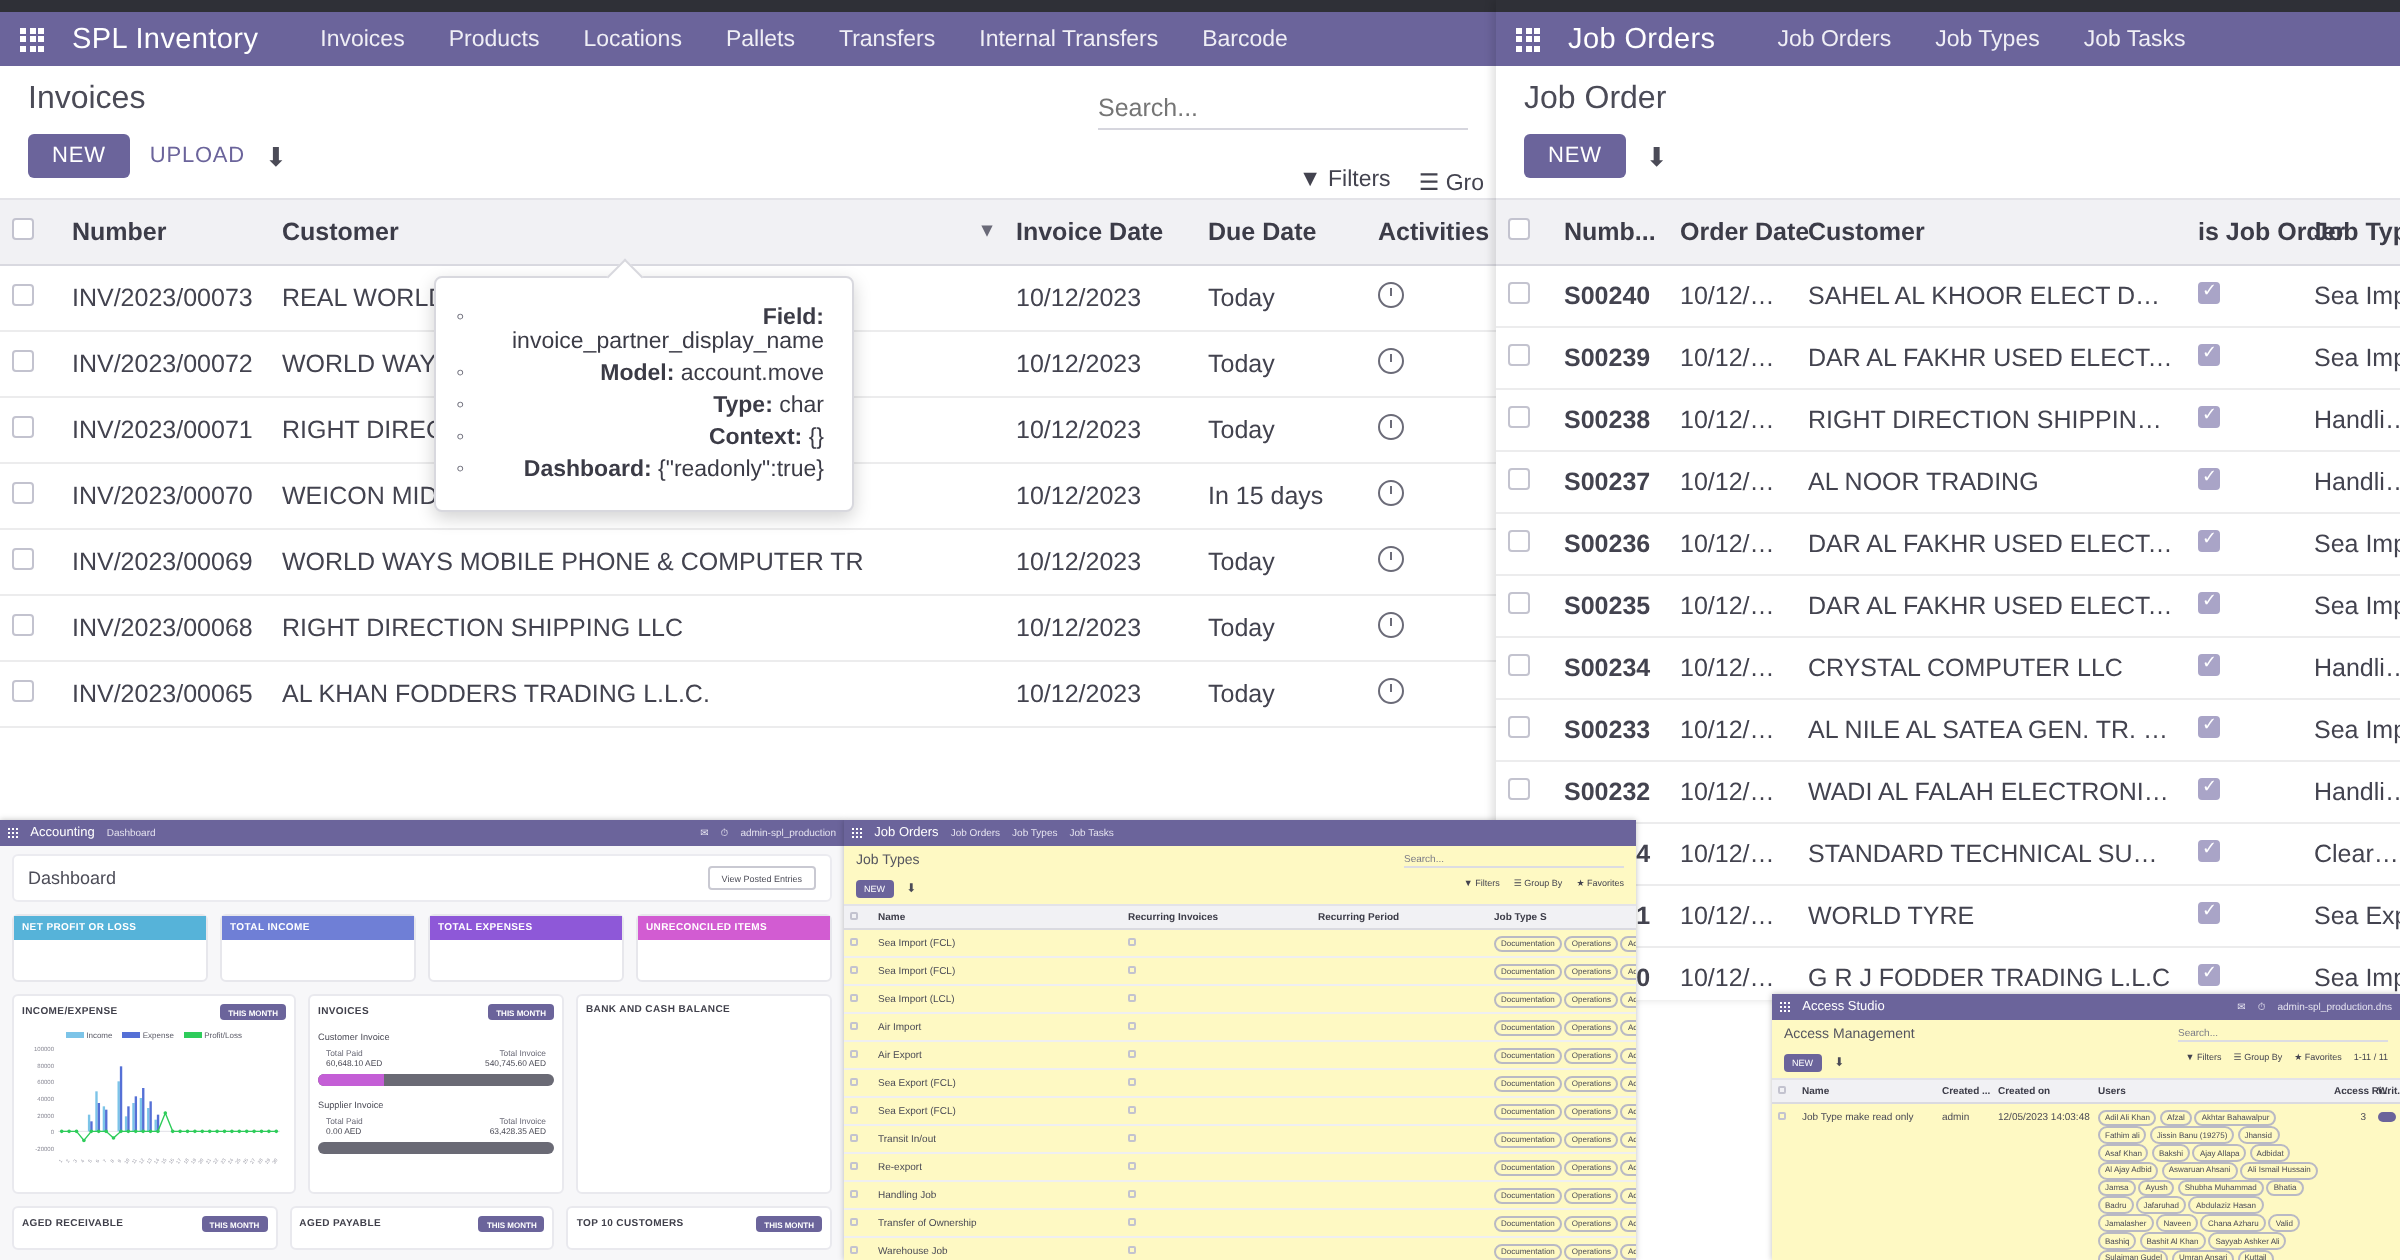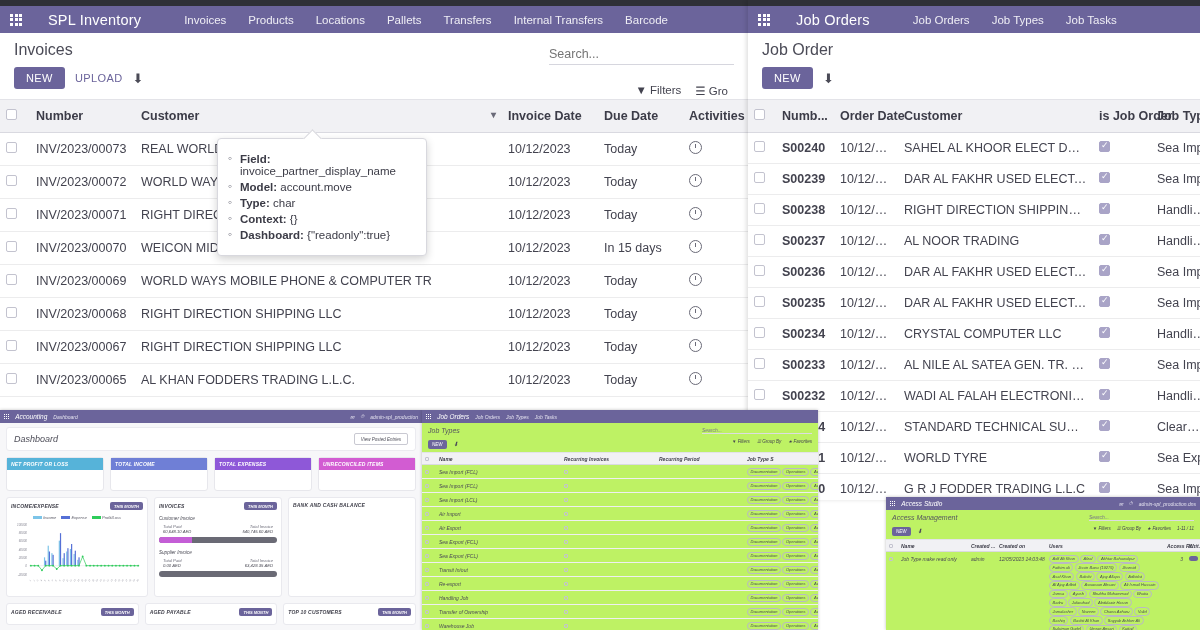--- a/index.html
+++ b/index.html
@@ -9,21 +9,21 @@
     background:#ffffff;
     font-size:13px;
     color:#374151;
     position:relative;
   }
   
   .win { position:absolute; background:#fff; overflow:hidden; }
   .topbar-dark { height:6px; background:#2f3037; width:100%; }
   .navbar {
     background:#6b649b; color:#fff; display:flex; align-items:center;
-    height:27px; padding:0 10px; gap:16px;
+    height:27px; padding:0 10px; gap:4px;
   }
   .grid-icon { display:inline-grid; grid-template-columns:repeat(3,3px);
     grid-template-rows:repeat(3,3px); gap:1.5px; margin-right:10px; }
   .grid-icon i { width:3px; height:3px; background:#fff; display:block; }
   .brand { font-size:14.5px; font-weight:400; letter-spacing:.2px; margin-right:16px; white-space:nowrap;}
   .navlinks { display:flex; gap:0px; }
   .navlinks a { color:#efeef5; text-decoration:none; font-size:11.5px;
      padding:0 11px; white-space:nowrap; }
   
   .cp { padding:8px 14px 0 14px; background:#fff; }
@@ -57,33 +57,33 @@
   .cbx.on:after{ content:"✓"; color:#fff; font-size:9px; position:absolute; left:1px; top:-2px;}
   .orange { color:#b8860b; }
   .clock { display:inline-block; width:13px;height:13px;border:1.3px solid #6b6b78;
            border-radius:50%; position:relative;}
   .clock:after{content:"";position:absolute;left:5px;top:2px;width:1.2px;height:4px;background:#6b6b78;}
   .caret { float:right; color:#6a6a78; font-size:10px;}
   .lnk { color:#3f87b5; }
   
   .tooltip {
     position:absolute; background:#fff; border:1px solid #d8d8de; border-radius:4px;
-    box-shadow:0 3px 9px rgba(0,0,0,.18); padding:10px 14px 10px 10px; z-index:50;
+    box-shadow:0 3px 9px rgba(0,0,0,.18); padding:10px 14px 10px 10px; z-index:50;text-align:right;
   }
   .tooltip:before{
     content:""; position:absolute; top:-7px; left:88px; width:12px;height:12px;
     background:#fff; border-left:1px solid #d8d8de; border-top:1px solid #d8d8de;
     transform:rotate(45deg);
   }
   .tooltip ul { list-style:none; }
   .tooltip li { font-size:11.5px; color:#3b3b46; margin:4px 0; padding-left:12px; position:relative;}
   .tooltip li:before{content:"◦"; position:absolute; left:0; top:-2px; color:#6b6b78; font-size:12px;}
   .tooltip b { font-weight:700; }
   
-  .mini { position:absolute; background:#bef264; box-shadow:0 0 3px rgba(0,0,0,.25); overflow:hidden;font-style:italic;}
+  .mini { position:absolute; background:#fef9c3; box-shadow:0 0 3px rgba(0,0,0,.25); overflow:hidden;}
   .mini-nav { background:#6b649b; color:#fff; height:13px; display:flex; align-items:center;
               padding:0 4px; font-size:6px; gap:6px;}
   .mini-nav .mg { display:inline-grid; grid-template-columns:repeat(3,1.2px);
      grid-template-rows:repeat(3,1.2px); gap:.8px; }
   .mini-nav .mg i { width:1.2px;height:1.2px;background:#fff;display:block;}
   .mini-nav .mttl{font-size:6.5px;}
   .mini-nav .mlnk{font-size:5px;color:#e4e2ef;}
   .mini-body { padding:4px 6px; }
   .mini-h1 { font-size:7px; color:#55555f; }
   .mini-btn { background:#6b649b; color:#fff; font-size:4.5px; padding:2px 4px;
@@ -140,21 +140,21 @@
     <div class="cp-row">
       <button class="btn-new">NEW</button>
       <button class="btn-upload">UPLOAD</button>
       <span style="color:#4b4b57;font-size:13px;">⬇</span>
     </div>
   </div>
 
   <div style="position:absolute;right:14px;top:46px;">
     <input class="search-inp" placeholder="Search..." style="">
   </div>
-  <div class="cp-tools" style="position:absolute;right:20px;top:84px;">
+  <div class="cp-tools" style="position:absolute;right:6px;top:84px;">
     <span>▼&nbsp;<span>Filters</span></span>
     <span>☰&nbsp;<span>Gro</span></span>
   </div>
 
   <table class="lst" style="margin-top:10px;">
     <colgroup>
         <col style="width:30px">
         <col style="width:105px">
         <col style="width:367px">
         <col style="width:96px">
@@ -210,28 +210,20 @@
         <td><span class="cbx"></span></td>
         <td>INV/2023/00069</td>
         <td>WORLD WAYS MOBILE PHONE &amp; COMPUTER TR</td>
         <td>10/12/2023</td>
         <td class="orange">Today</td>
         <td><span class="clock"></span></td>
       </tr>
       <tr>
         <td><span class="cbx"></span></td>
         <td>INV/2023/00068</td>
-        <td>RIGHT DIRECTION SHIPPING LLC</td>
-        <td>10/12/2023</td>
-        <td class="orange">Today</td>
-        <td><span class="clock"></span></td>
-      </tr>
-      <tr>
-        <td><span class="cbx"></span></td>
-        <td>INV/2023/00067</td>
         <td>RIGHT DIRECTION SHIPPING LLC</td>
         <td>10/12/2023</td>
         <td class="orange">Today</td>
         <td><span class="clock"></span></td>
       </tr>
       <tr>
         <td><span class="cbx"></span></td>
         <td>INV/2023/00065</td>
         <td>AL KHAN FODDERS TRADING L.L.C.</td>
         <td>10/12/2023</td>

